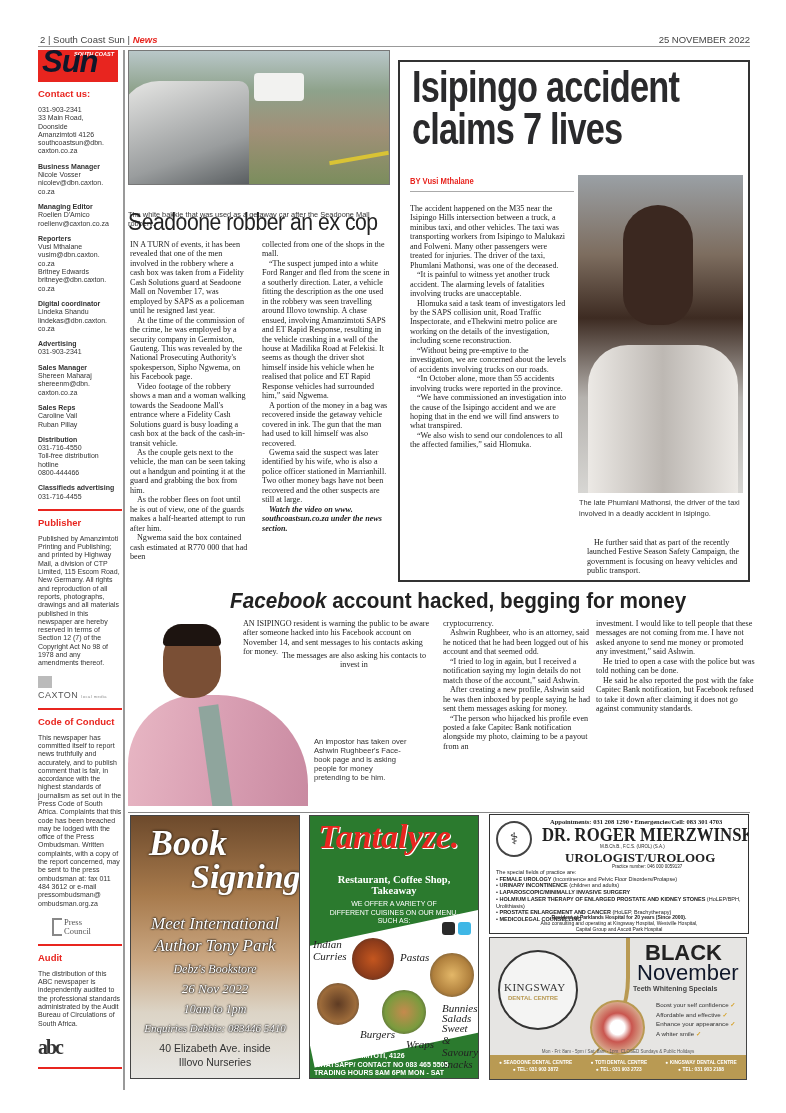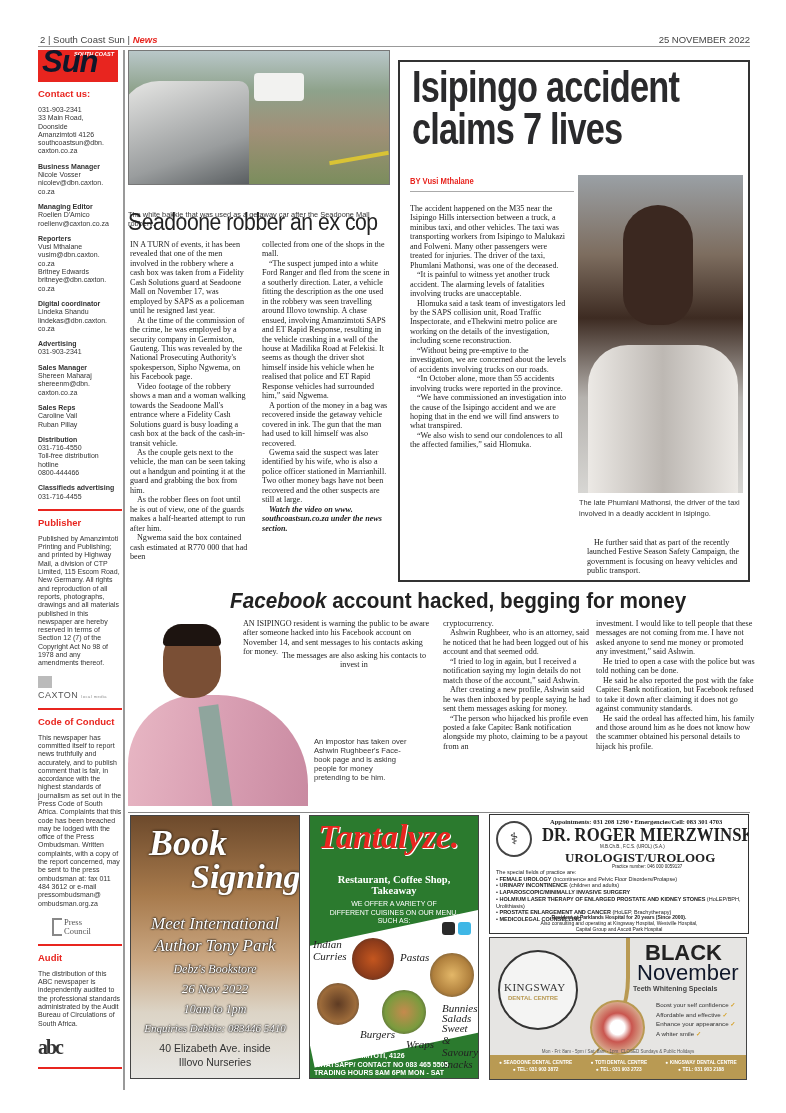--- a/index.html
+++ b/index.html
@@ -304,21 +304,20 @@
   <p style="text-indent:0">cryptocurrency.</p>
     <p>Ashwin Rughbeer, who is an attorney, said he noticed that he had been logged out of his account and that seemed odd.</p>
     <p>“I tried to log in again, but I received a notification saying my login details do not match those of the account,” said Ashwin.</p>
     <p>After creating a new profile, Ashwin said he was then inboxed by people saying he had sent them messages asking for money.</p>
     <p>“The person who hijacked his profile even posted a fake Capitec Bank notification alongside my photo, claiming to be a payout from an</p>
 </div>
 <div id="fb-col3" class="abs body-col">
   <p style="text-indent:0">investment. I would like to tell people that these messages are not coming from me. I have not asked anyone to send me money or promoted any investment,” said Ashwin.</p>
     <p>He tried to open a case with the police but was told nothing can be done.</p>
     <p>He said he also reported the post with the fake Capitec Bank notification, but Facebook refused to take it down after claiming it does not go against community standards.</p>
-    <p>He said the ordeal has affected him, his family and those around him as he does not know how the scammer obtained his personal details to hijack his profile.</p>
 </div>
 <div id="fb-rule" class="abs"></div>
 
 <div id="ad-book" class="ad">
   <div class="t1">Book</div>
   <div class="t2">Signing</div>
   <div class="line l1">Meet International</div>
   <div class="line l2">Author Tony Park</div>
   <div class="line l3">Debz's Bookstore</div>
   <div class="line l4">26 Nov 2022</div>

